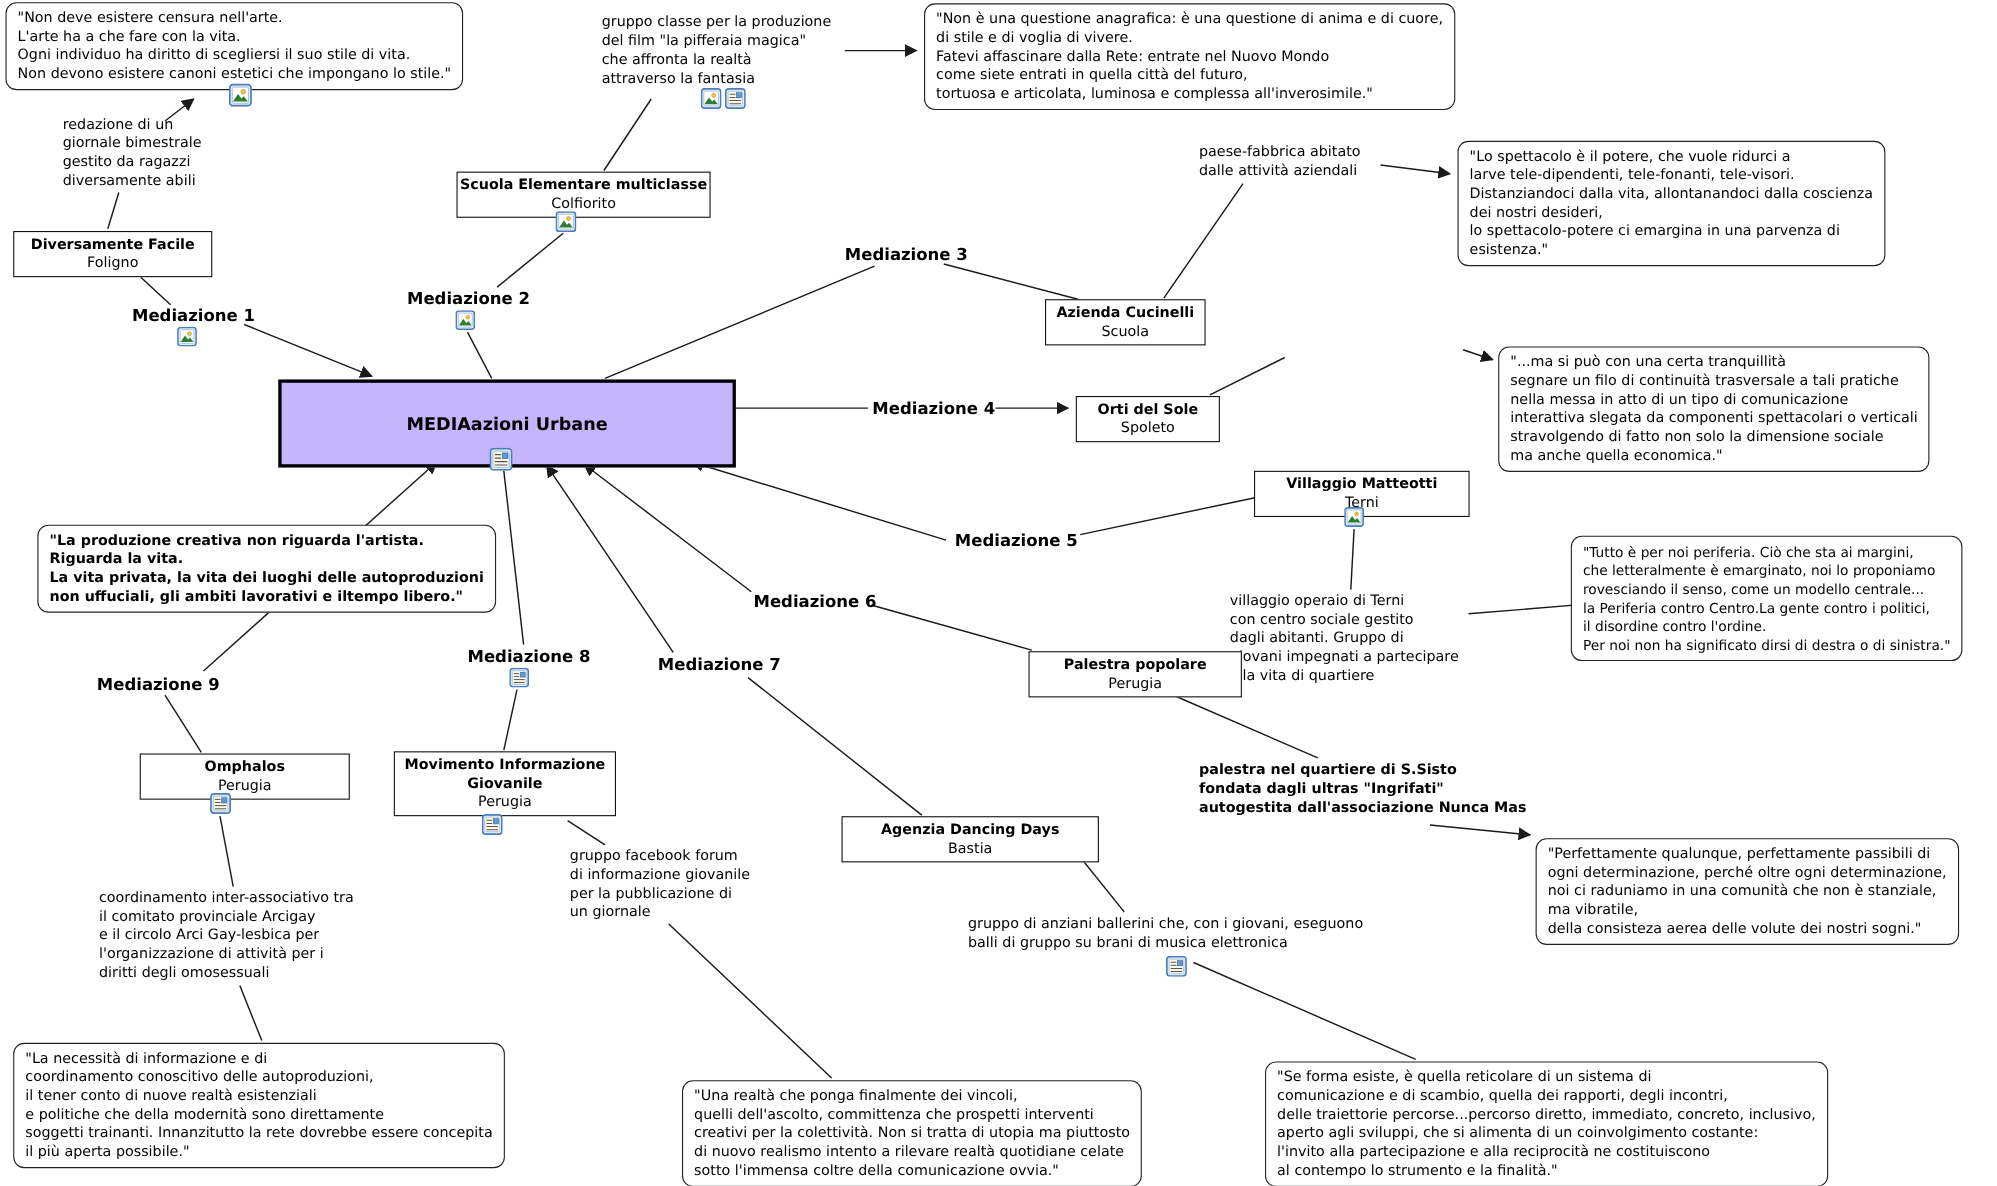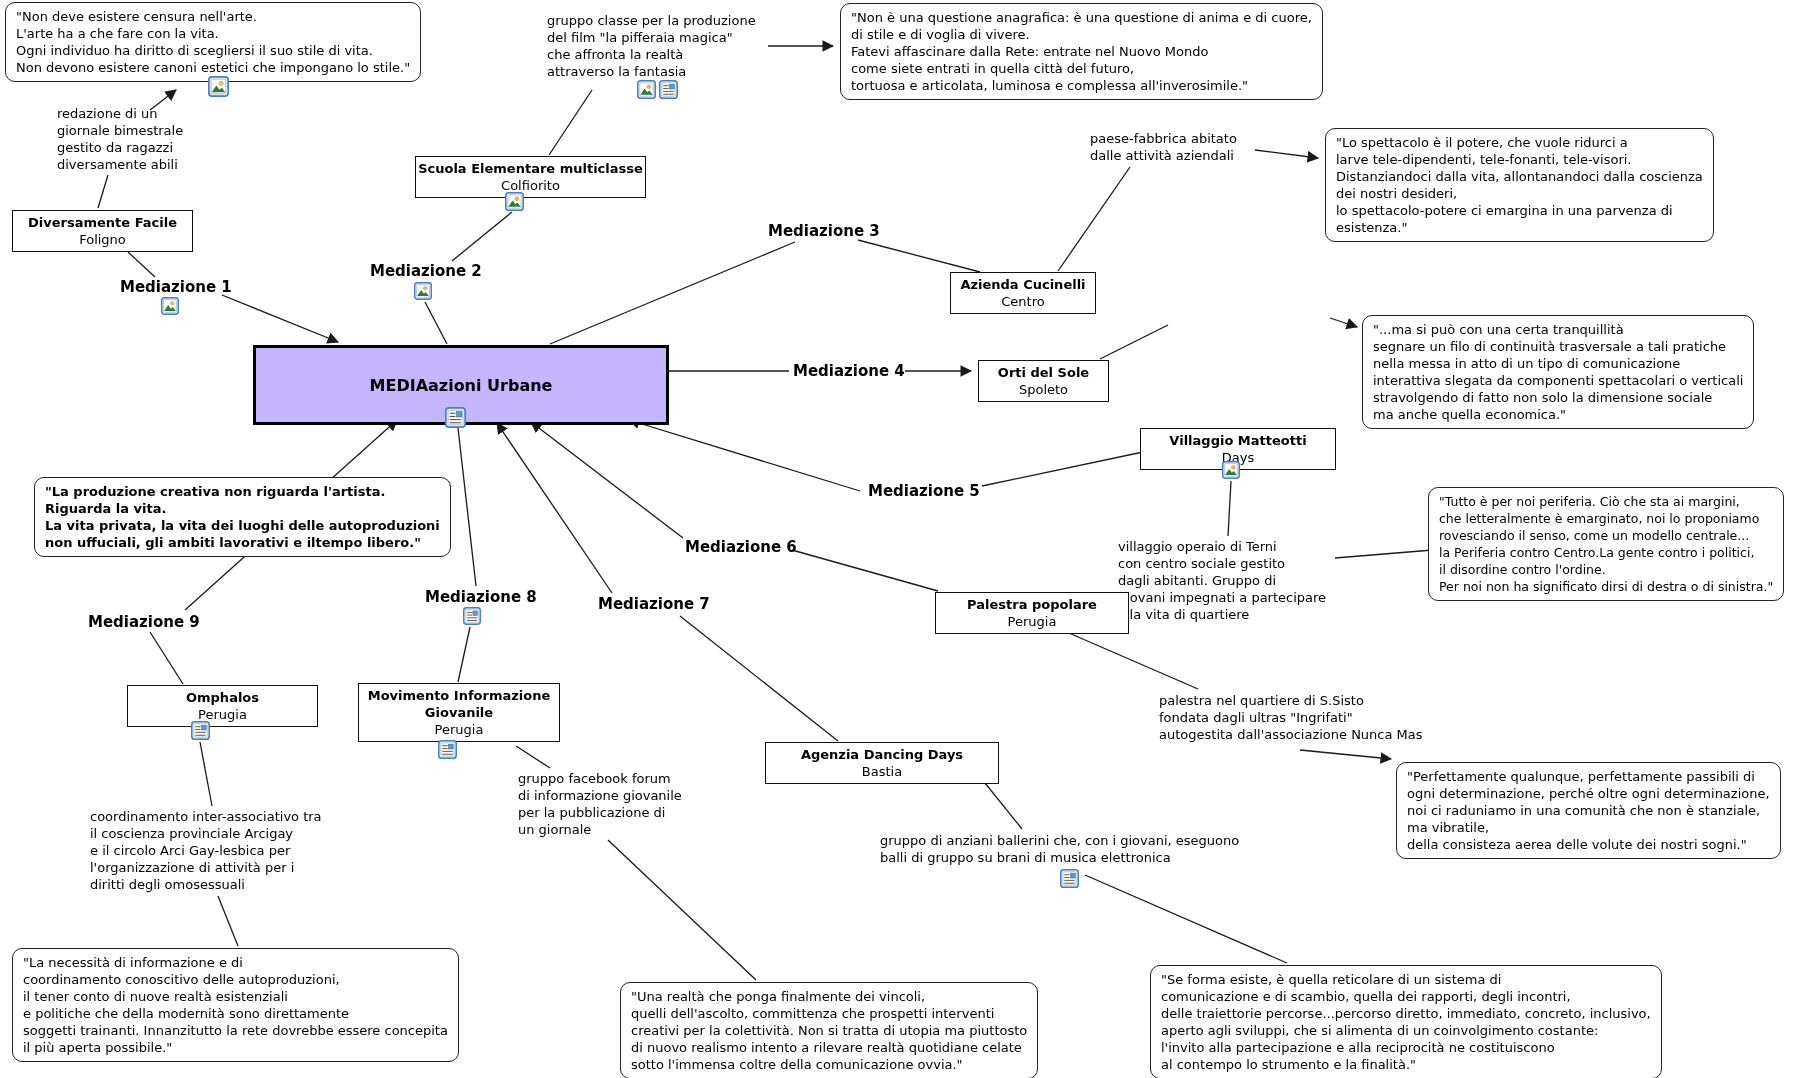--- a/index.html
+++ b/index.html
@@ -138,29 +138,29 @@
   <div class="concept" style="left:12px;top:210px;width:175px;">
     <div class="ctitle">Diversamente Facile</div>
     <div class="ccity">Foligno</div>
   </div>
   <div class="concept" style="left:415px;top:156px;width:225px;">
     <div class="ctitle">Scuola Elementare multiclasse</div>
     <div class="ccity">Colfiorito</div>
   </div>
   <div class="concept" style="left:950px;top:272px;width:140px;">
     <div class="ctitle">Azienda Cucinelli</div>
-    <div class="ccity">Centro</div>
+    <div class="ccity">Scuola</div>
   </div>
   <div class="concept" style="left:978px;top:360px;width:125px;">
     <div class="ctitle">Orti del Sole</div>
     <div class="ccity">Spoleto</div>
   </div>
   <div class="concept" style="left:1140px;top:428px;width:190px;">
     <div class="ctitle">Villaggio Matteotti</div>
-    <div class="ccity">Days</div>
+    <div class="ccity">Terni</div>
   </div>
   <div class="concept" style="left:935px;top:592px;width:188px;">
     <div class="ctitle">Palestra popolare</div>
     <div class="ccity">Perugia</div>
   </div>
   <div class="concept" style="left:127px;top:685px;width:185px;">
     <div class="ctitle">Omphalos</div>
     <div class="ccity">Perugia</div>
   </div>
   <div class="concept" style="left:358px;top:683px;width:196px;">
@@ -195,27 +195,27 @@
 dalle attività aziendali</div>
   <div class="annotation" style="left:1118px;top:538px;">villaggio operaio di Terni
 con centro sociale gestito
 dagli abitanti. Gruppo di
 giovani impegnati a partecipare
 alla vita di quartiere</div>
   <div class="annotation" style="left:518px;top:770px;">gruppo facebook forum
 di informazione giovanile
 per la pubblicazione di
 un giornale</div>
-  <div class="annotation" style="left:1159px;top:692px;">palestra nel quartiere di S.Sisto
+  <div class="annotation" style="left:1090px;top:692px;font-weight:bold;">palestra nel quartiere di S.Sisto
 fondata dagli ultras "Ingrifati"
 autogestita dall'associazione Nunca Mas</div>
   <div class="annotation" style="left:880px;top:832px;">gruppo di anziani ballerini che, con i giovani, eseguono
 balli di gruppo su brani di musica elettronica</div>
   <div class="annotation" style="left:90px;top:808px;">coordinamento inter-associativo tra
-il coscienza provinciale Arcigay
+il comitato provinciale Arcigay
 e il circolo Arci Gay-lesbica per
 l'organizzazione di attività per i
 diritti degli omosessuali</div>
 
   <div class="icon" style="left:208px;top:76px;">
       <svg width="21" height="21" viewBox="0 0 20 20">
         <rect x="0.8" y="0.8" width="18.4" height="18.4" rx="3" fill="#eaf2fb" stroke="#4a7ebd" stroke-width="1.6"></rect>
         <rect x="3" y="3" width="14" height="14" rx="1" fill="#fff" stroke="#9db8d6" stroke-width="0.8"></rect>
         <circle cx="12.5" cy="7" r="2" fill="#f2c14e" stroke="#b58a1d" stroke-width="0.5"></circle>
         <path d="M3.5,15.5 L8,9 L11,13 L13,11 L16.5,15.5 Z" fill="#2e7d32"></path>

